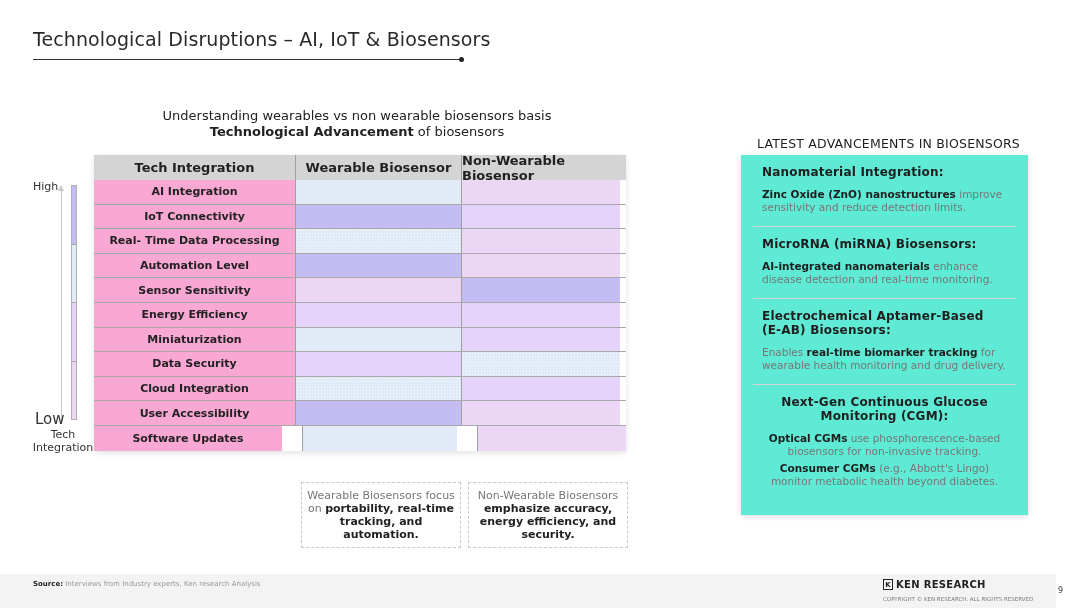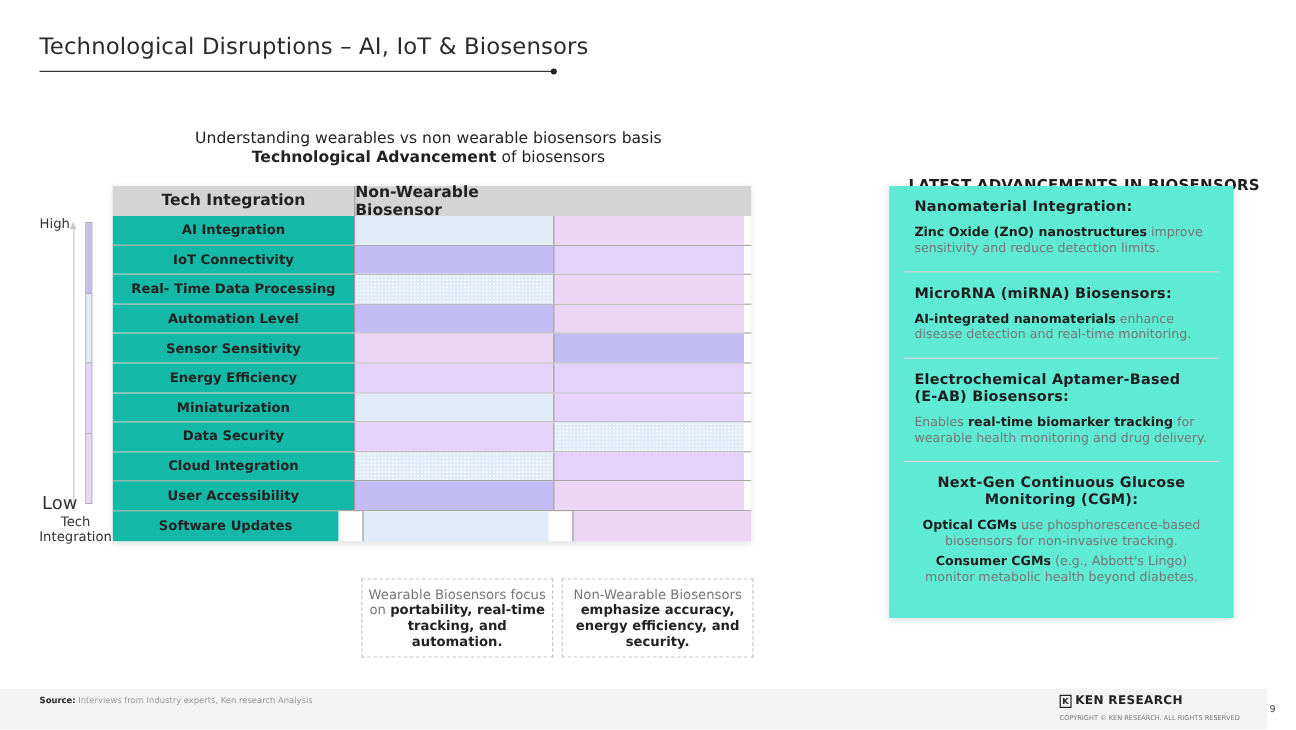--- a/index.html
+++ b/index.html
@@ -11,42 +11,42 @@
   .title-dot { position: absolute; left: 459px; top: 57px; width: 5px; height: 5px; border-radius: 50%; background: #222; }
 
   .subtitle { position: absolute; left: 150px; top: 108px; width: 414px; text-align: center; font-size: 13px; line-height: 16px; color: #222; }
   .subtitle b { font-weight: bold; }
 
   .matrix { position: absolute; left: 94px; top: 155px; width: 532px; height: 296px; box-shadow: 0 2px 6px rgba(0,0,0,0.12); background: #fff; }
   .mrow { display: flex; height: 24.6px; border-bottom: 1px solid #a9a9a9; }
   .mrow:last-child { border-bottom: none; gap: 20px; }
   .mrow.head { height: 25px; background: #d4d4d4; border-bottom: none; }
   .mc { display: flex; align-items: center; justify-content: center; font-size: 11px; font-weight: bold; color: #222; }
-  .mc.c0 { width: 201px; background: #14b8a6; }
+  .mc.c0 { width: 201px; background: #f9a8d4; }
   .mc.c1 { width: 166px; border-left: 1px solid #a0a0a0; }
   .mc.c2 { width: 159px; border-left: 1px solid #a0a0a0; }
   .head .mc { font-size: 13px; background: #d4d4d4; }
   .head .mc.c0 { background: #d4d4d4; }
   .dots { background-image: radial-gradient(rgba(255,255,255,0.7) 0.6px, transparent 0.8px); background-size: 3px 3px; }
 
   .axis-high { position: absolute; left: 33px; top: 180px; font-size: 11px; color: #333; }
   .axis-low { position: absolute; left: 35px; top: 410px; font-size: 15px; color: #333; }
   .axis-label { position: absolute; left: 30px; top: 428px; width: 66px; text-align: center; font-size: 11px; line-height: 13px; color: #333; }
   .axis-line { position: absolute; left: 61px; top: 190px; width: 1px; height: 232px; background: #c8c8c8; }
   .axis-arrow { position: absolute; left: 58px; top: 185px; width: 0; height: 0; border-left: 3.5px solid transparent; border-right: 3.5px solid transparent; border-bottom: 6px solid #c8c8c8; }
   .legend-bar { position: absolute; left: 71px; top: 185px; width: 6px; height: 235px; border: 1px solid #b0b0b0; display: flex; flex-direction: column; }
   .legend-seg { flex: 1; border-bottom: 1px solid #a8a8a8; }
   .legend-seg:last-child { border-bottom: none; }
 
   .note { position: absolute; top: 482px; height: 66px; border: 1px dashed #c8c8c8; text-align: center; font-size: 11px; line-height: 13px; color: #777; padding-top: 6px; }
   .note b { color: #222; font-weight: bold; }
   .note1 { left: 301px; width: 160px; }
   .note2 { left: 468px; width: 160px; }
 
-  .side-heading { position: absolute; left: 757px; top: 146px; font-size: 12.5px; font-weight: bold; color: #1e1e1e; letter-spacing: 0.2px; text-align: right; }
+  .side-heading { position: absolute; left: 757px; top: 136px; font-size: 12.5px; font-weight: normal; color: #1e1e1e; letter-spacing: 0.2px; text-align: right; }
   .side-card { position: absolute; left: 741px; top: 155px; width: 287px; height: 360px; background: #5eead4; box-shadow: 0 1px 6px rgba(0,0,0,0.15); padding: 0 12px; }
   .adv { padding: 10px 9px 8px 9px; border-bottom: 1px solid #d6d6d6; }
   .adv:last-child { border-bottom: none; text-align: center; }
   .adv-title { font-size: 12px; font-weight: bold; color: #1e1e1e; line-height: 14px; margin-bottom: 9px; letter-spacing: 0.2px; }
   .adv-text { font-size: 10.5px; color: #777; line-height: 13px; margin-bottom: 4px; }
   .adv-text b { color: #1e1e1e; font-weight: bold; }
 
   .footer { position: absolute; left: 0; top: 574px; width: 1056px; height: 34px; background: #f3f3f3; }
   .source { position: absolute; left: 33px; top: 6px; font-size: 7px; color: #999; }
   .source b { color: #222; font-weight: bold; }
@@ -75,20 +75,21 @@
   <div class="legend-seg" style="background-color: rgb(225, 235, 247);"></div>
   <div class="legend-seg" style="background-color: rgb(230, 211, 251);"></div>
   <div class="legend-seg" style="background-color: rgb(236, 214, 245);"></div>
 </div>
 <div class="axis-low">Low</div>
 <div class="axis-label">Tech Integration</div>
 
 <div class="matrix">
   <div class="mrow head">
     <div class="mc c0">Tech Integration</div>
+    <div class="mc c1">Wearable Biosensor</div>
     <div class="mc c2">Non-Wearable Biosensor</div>
   </div>
   <div id="matrix-body">
       <div class="mrow">
         <div class="mc c0">AI Integration</div>
         <div class="mc c1" style="background-color: rgb(225, 235, 247);"></div>
         <div class="mc c2" style="background-color: rgb(236, 214, 245);"></div>
       </div>
       <div class="mrow">
         <div class="mc c0">IoT Connectivity</div>

